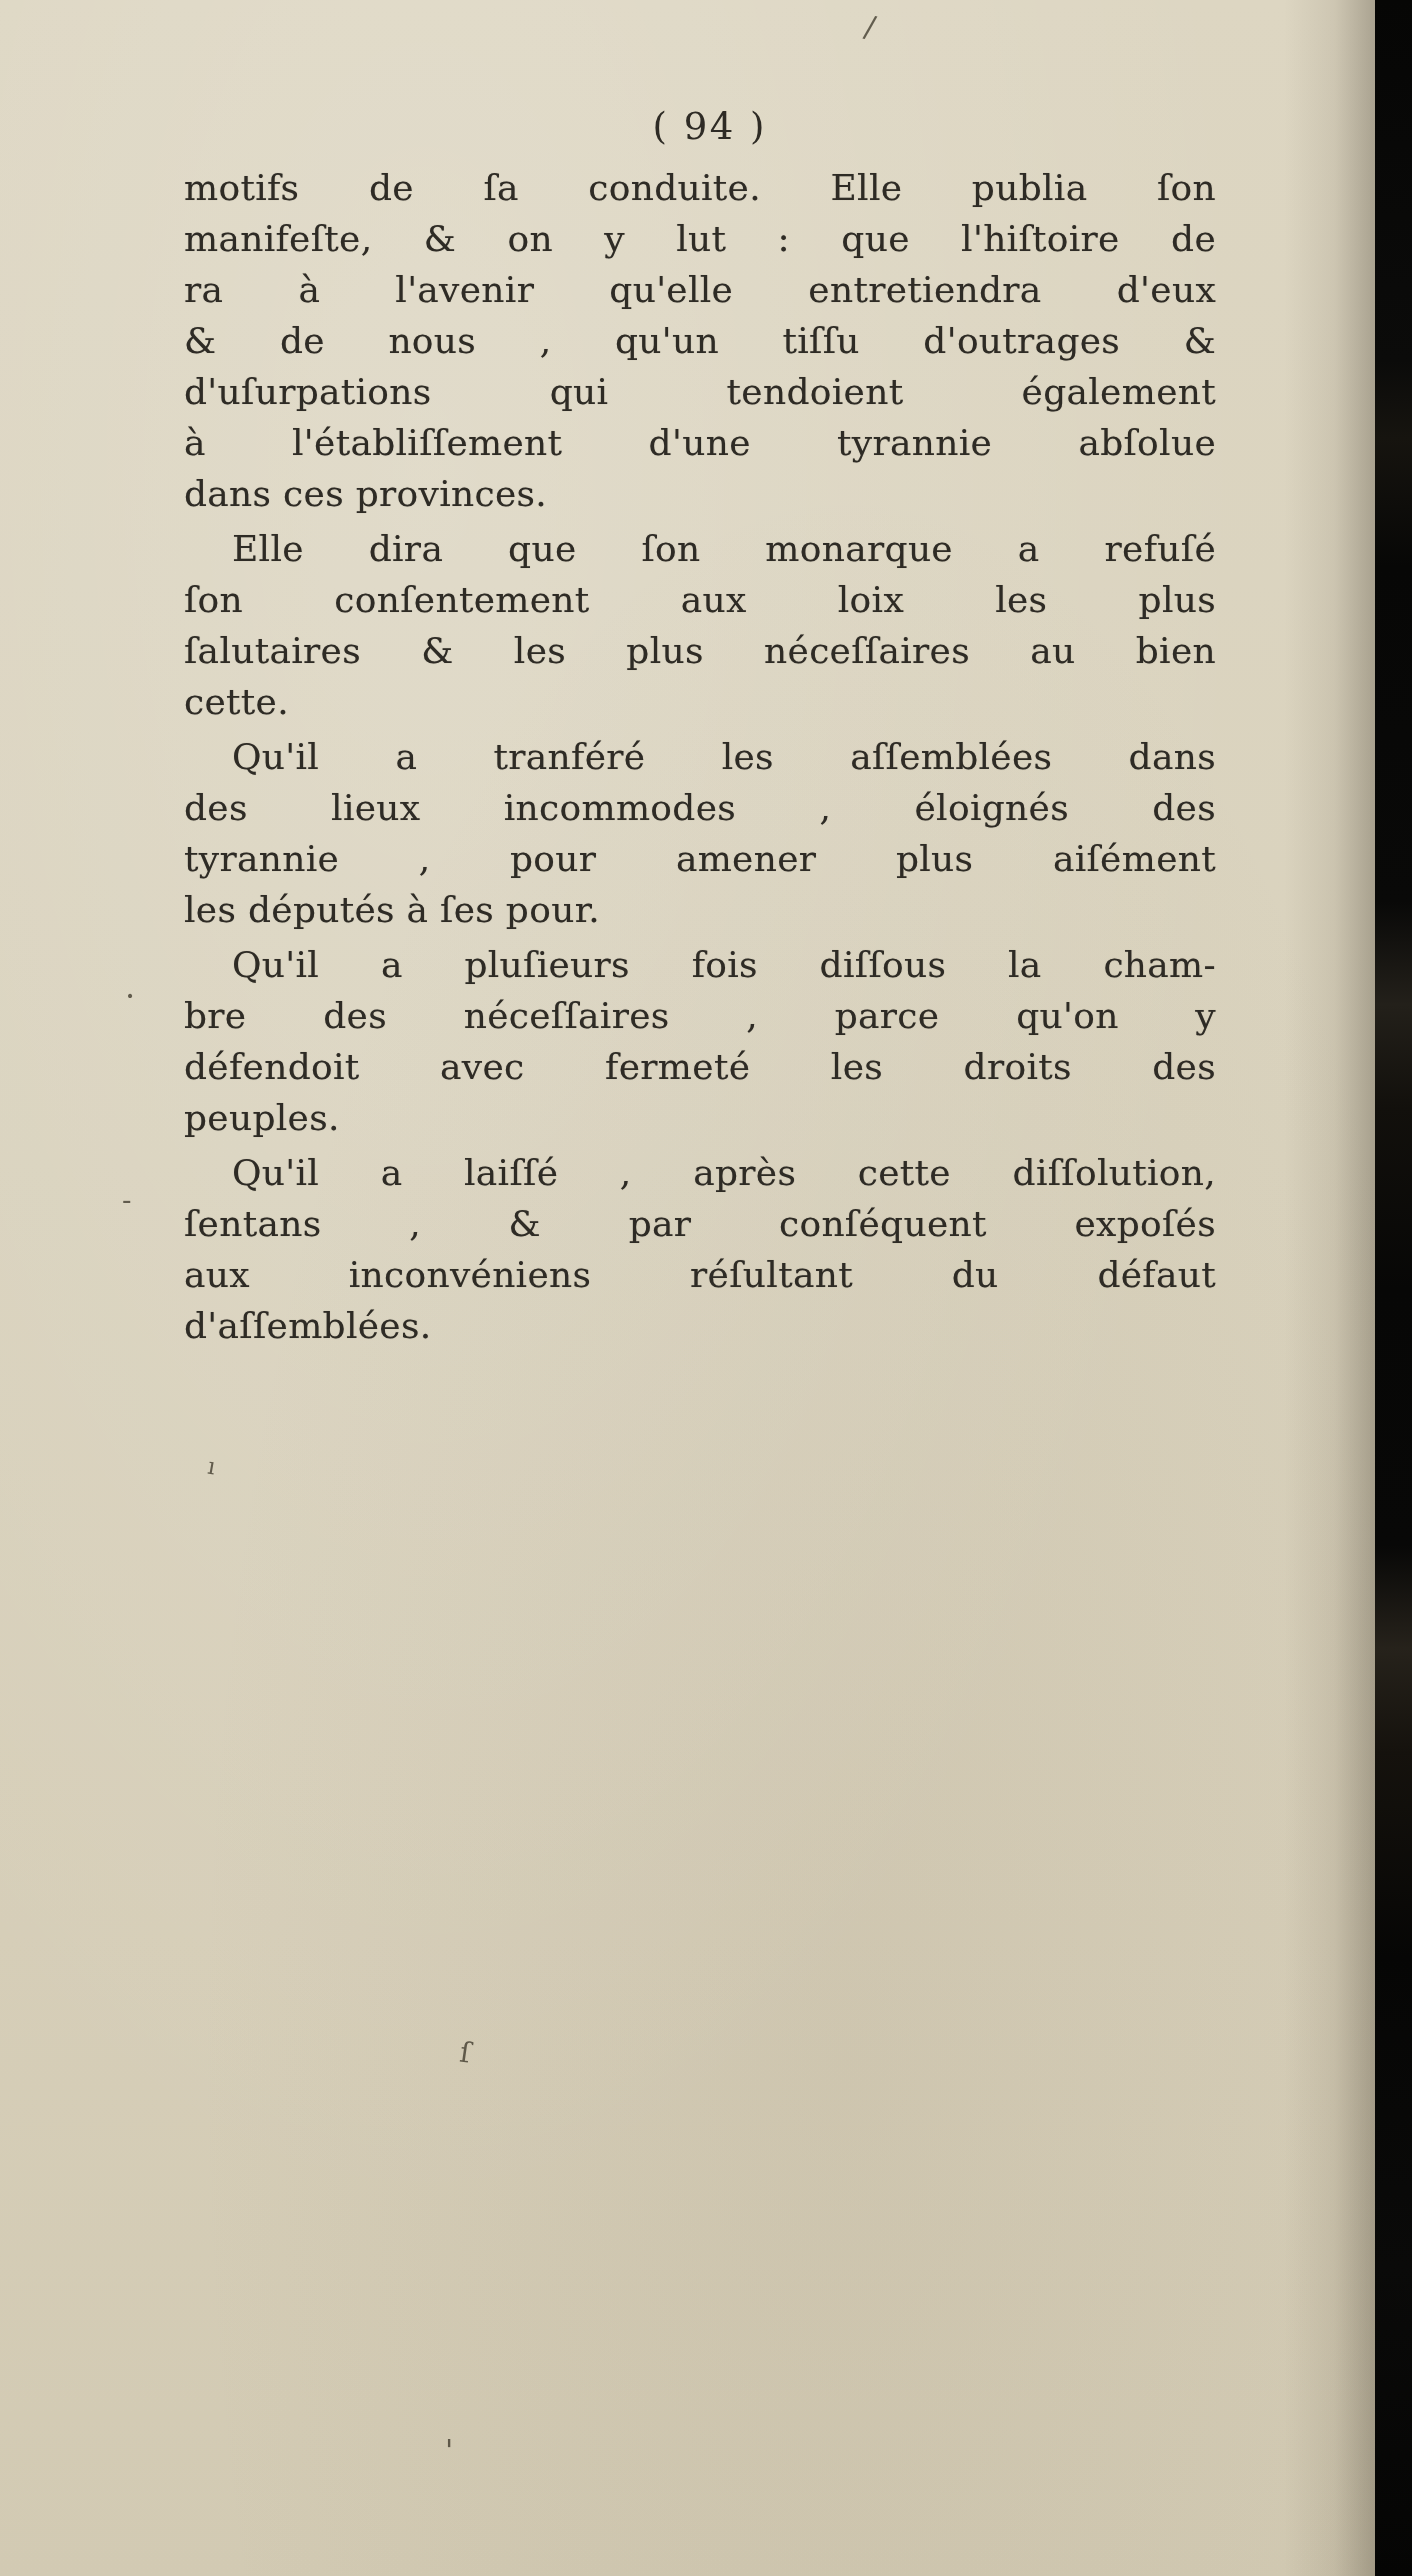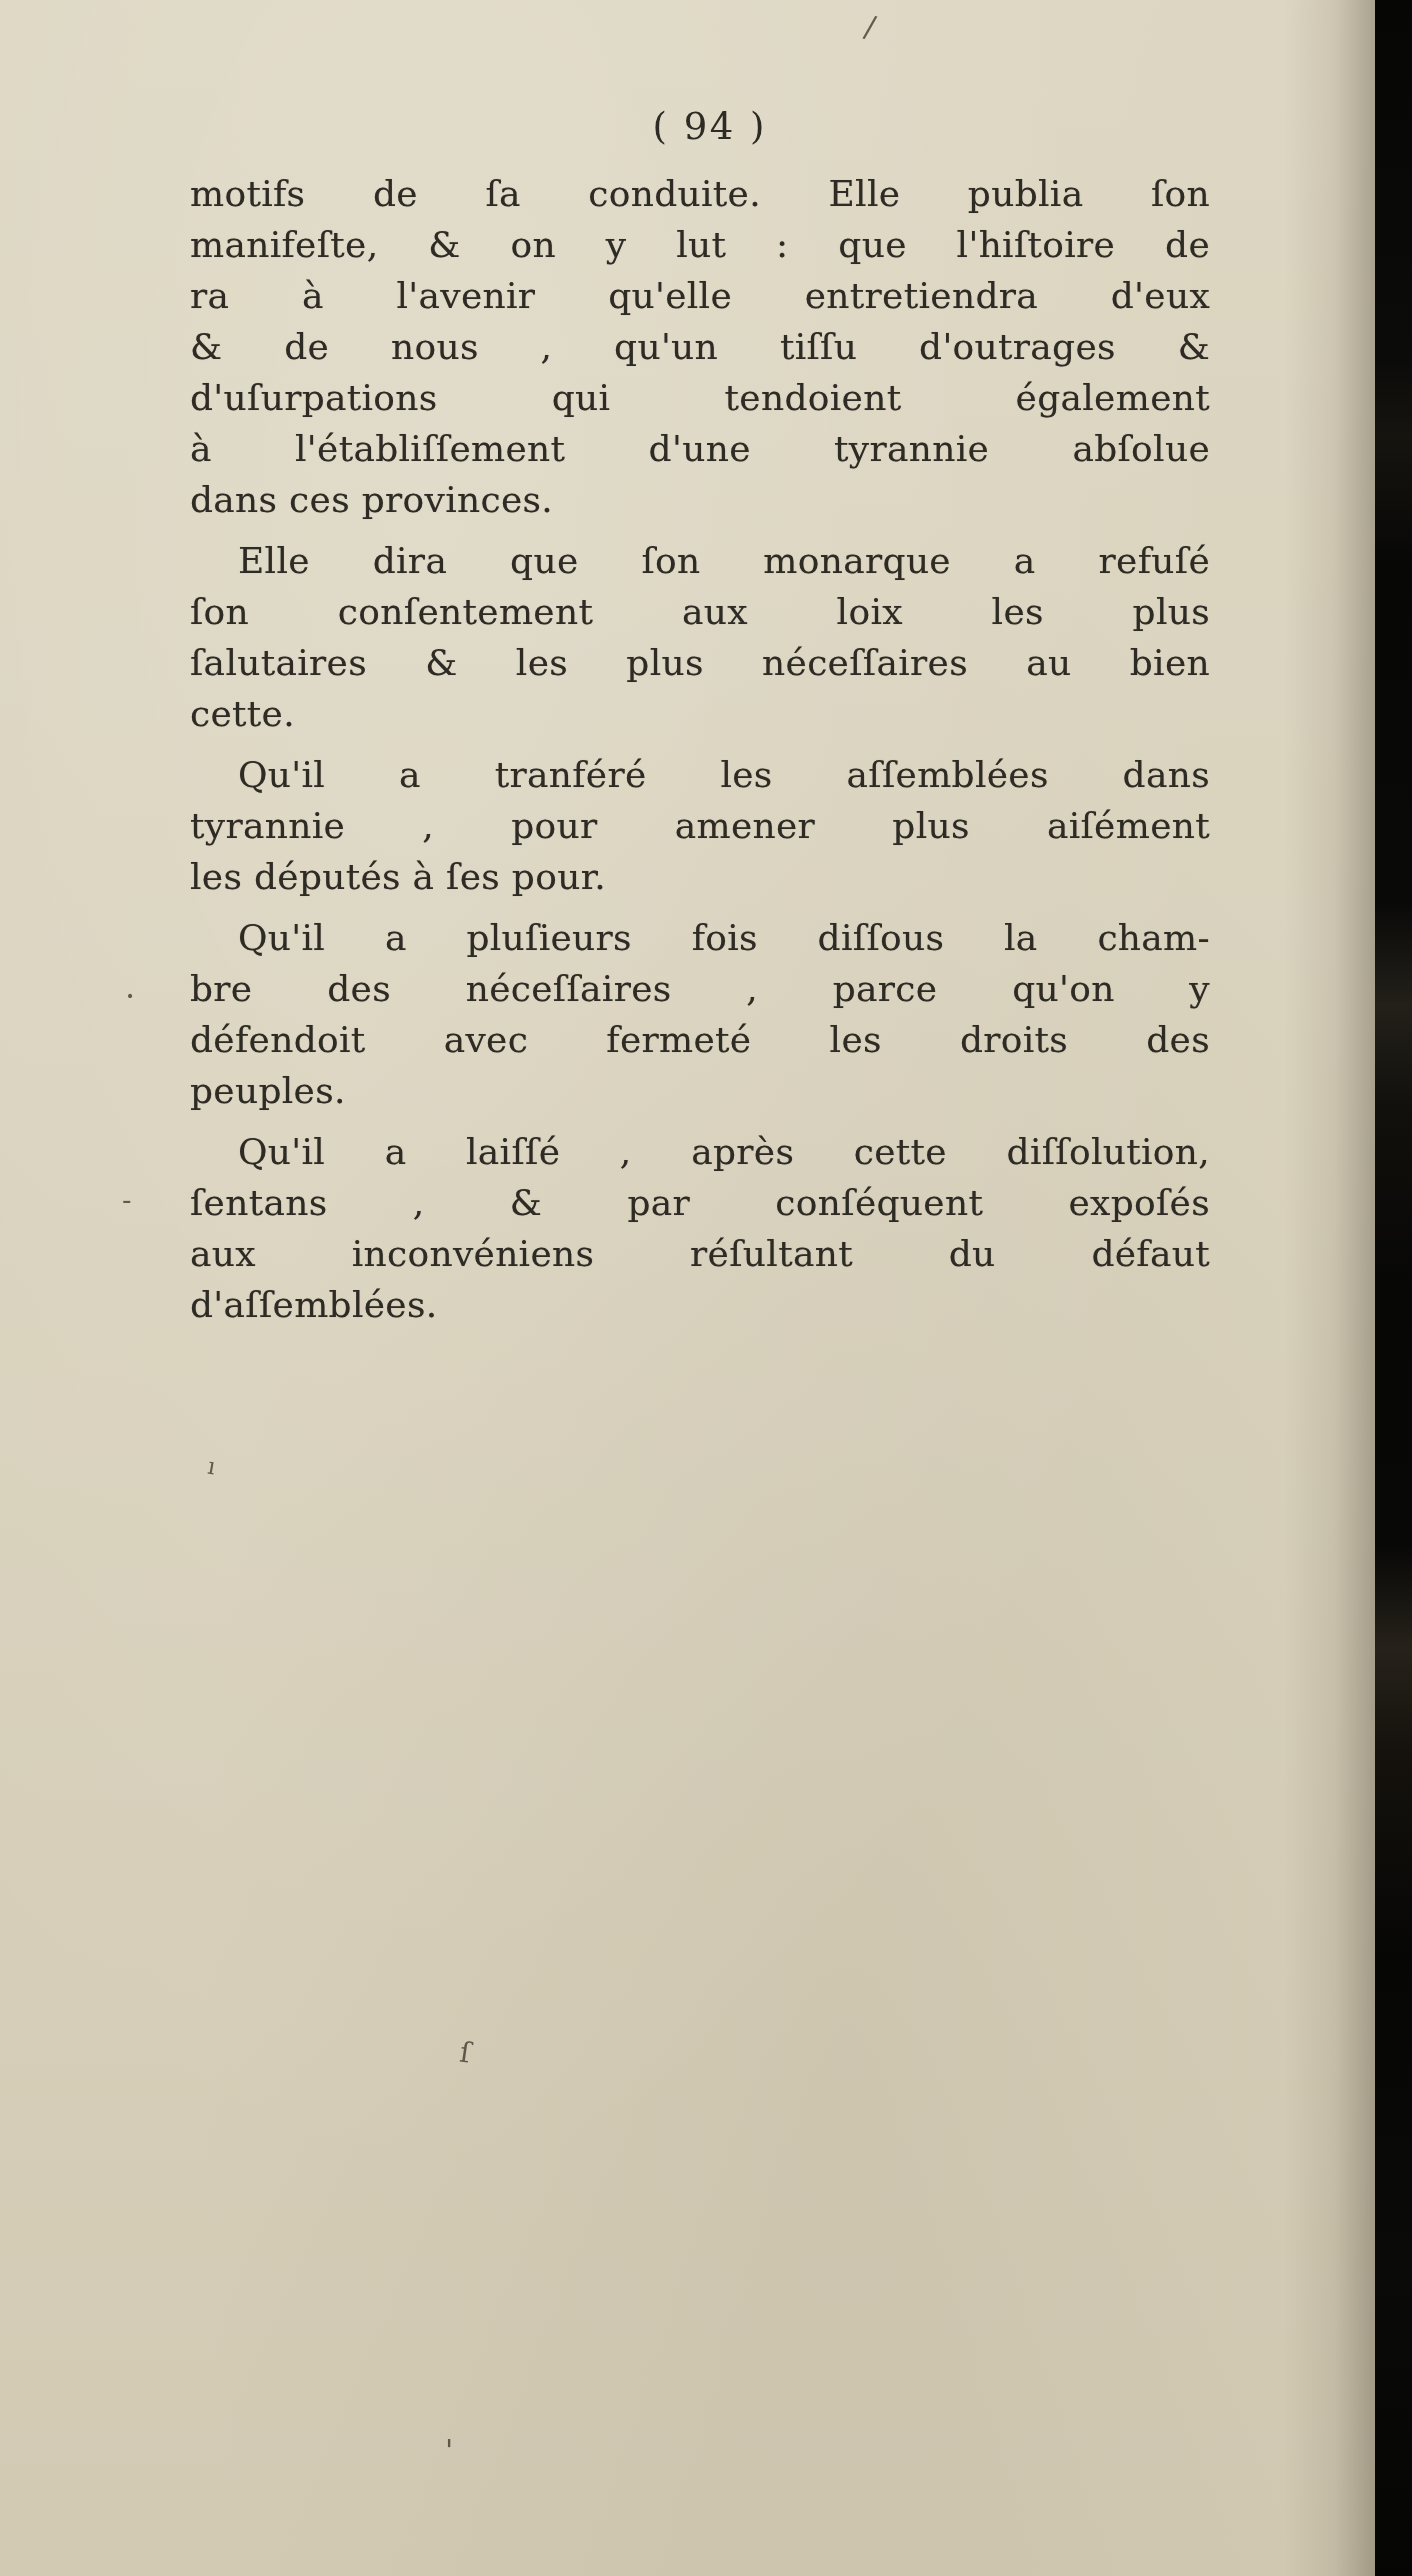--- a/index.html
+++ b/index.html
@@ -44,21 +44,21 @@
     white-space: pre;
   }
   .text-block {
     position: absolute;
     left: 180px; top: 158px; width: 1040px;
     font-size: 36px;
     line-height: 51px;
     letter-spacing: 0.3px;
     text-shadow: 0 0 0.8px rgba(46,43,37,0.35);
   }
-  .paragraph { margin: 10px; }
+  .paragraph { margin: 4px; }
   .line {
     text-align: justify;
     text-align-last: justify;
     -moz-text-align-last: justify;
   }
   .line.last {
     text-align-last: left;
     -moz-text-align-last: left;
   }
   .line.indent { text-indent: 48px; }
@@ -85,20 +85,21 @@
         <div class="line last">dans ces provinces.</div>
       </div>
       <div class="paragraph">
         <div class="line indent">Elle dira que ſon monarque a refuſé</div>
         <div class="line">ſon conſentement aux loix les plus</div>
         <div class="line">ſalutaires &amp; les plus néceſſaires au bien</div>
         <div class="line last">cette.</div>
       </div>
       <div class="paragraph">
         <div class="line indent">Qu'il a tranféré les aſſemblées dans</div>
+        <div class="line">des lieux incommodes , éloignés des</div>
         <div class="line">tyrannie , pour amener plus aiſément</div>
         <div class="line last">les députés à ſes pour.</div>
       </div>
       <div class="paragraph">
         <div class="line indent">Qu'il a pluſieurs fois diſſous la cham-</div>
         <div class="line">bre des néceſſaires , parce qu'on y</div>
         <div class="line">défendoit avec fermeté les droits des</div>
         <div class="line last">peuples.</div>
       </div>
       <div class="paragraph">

